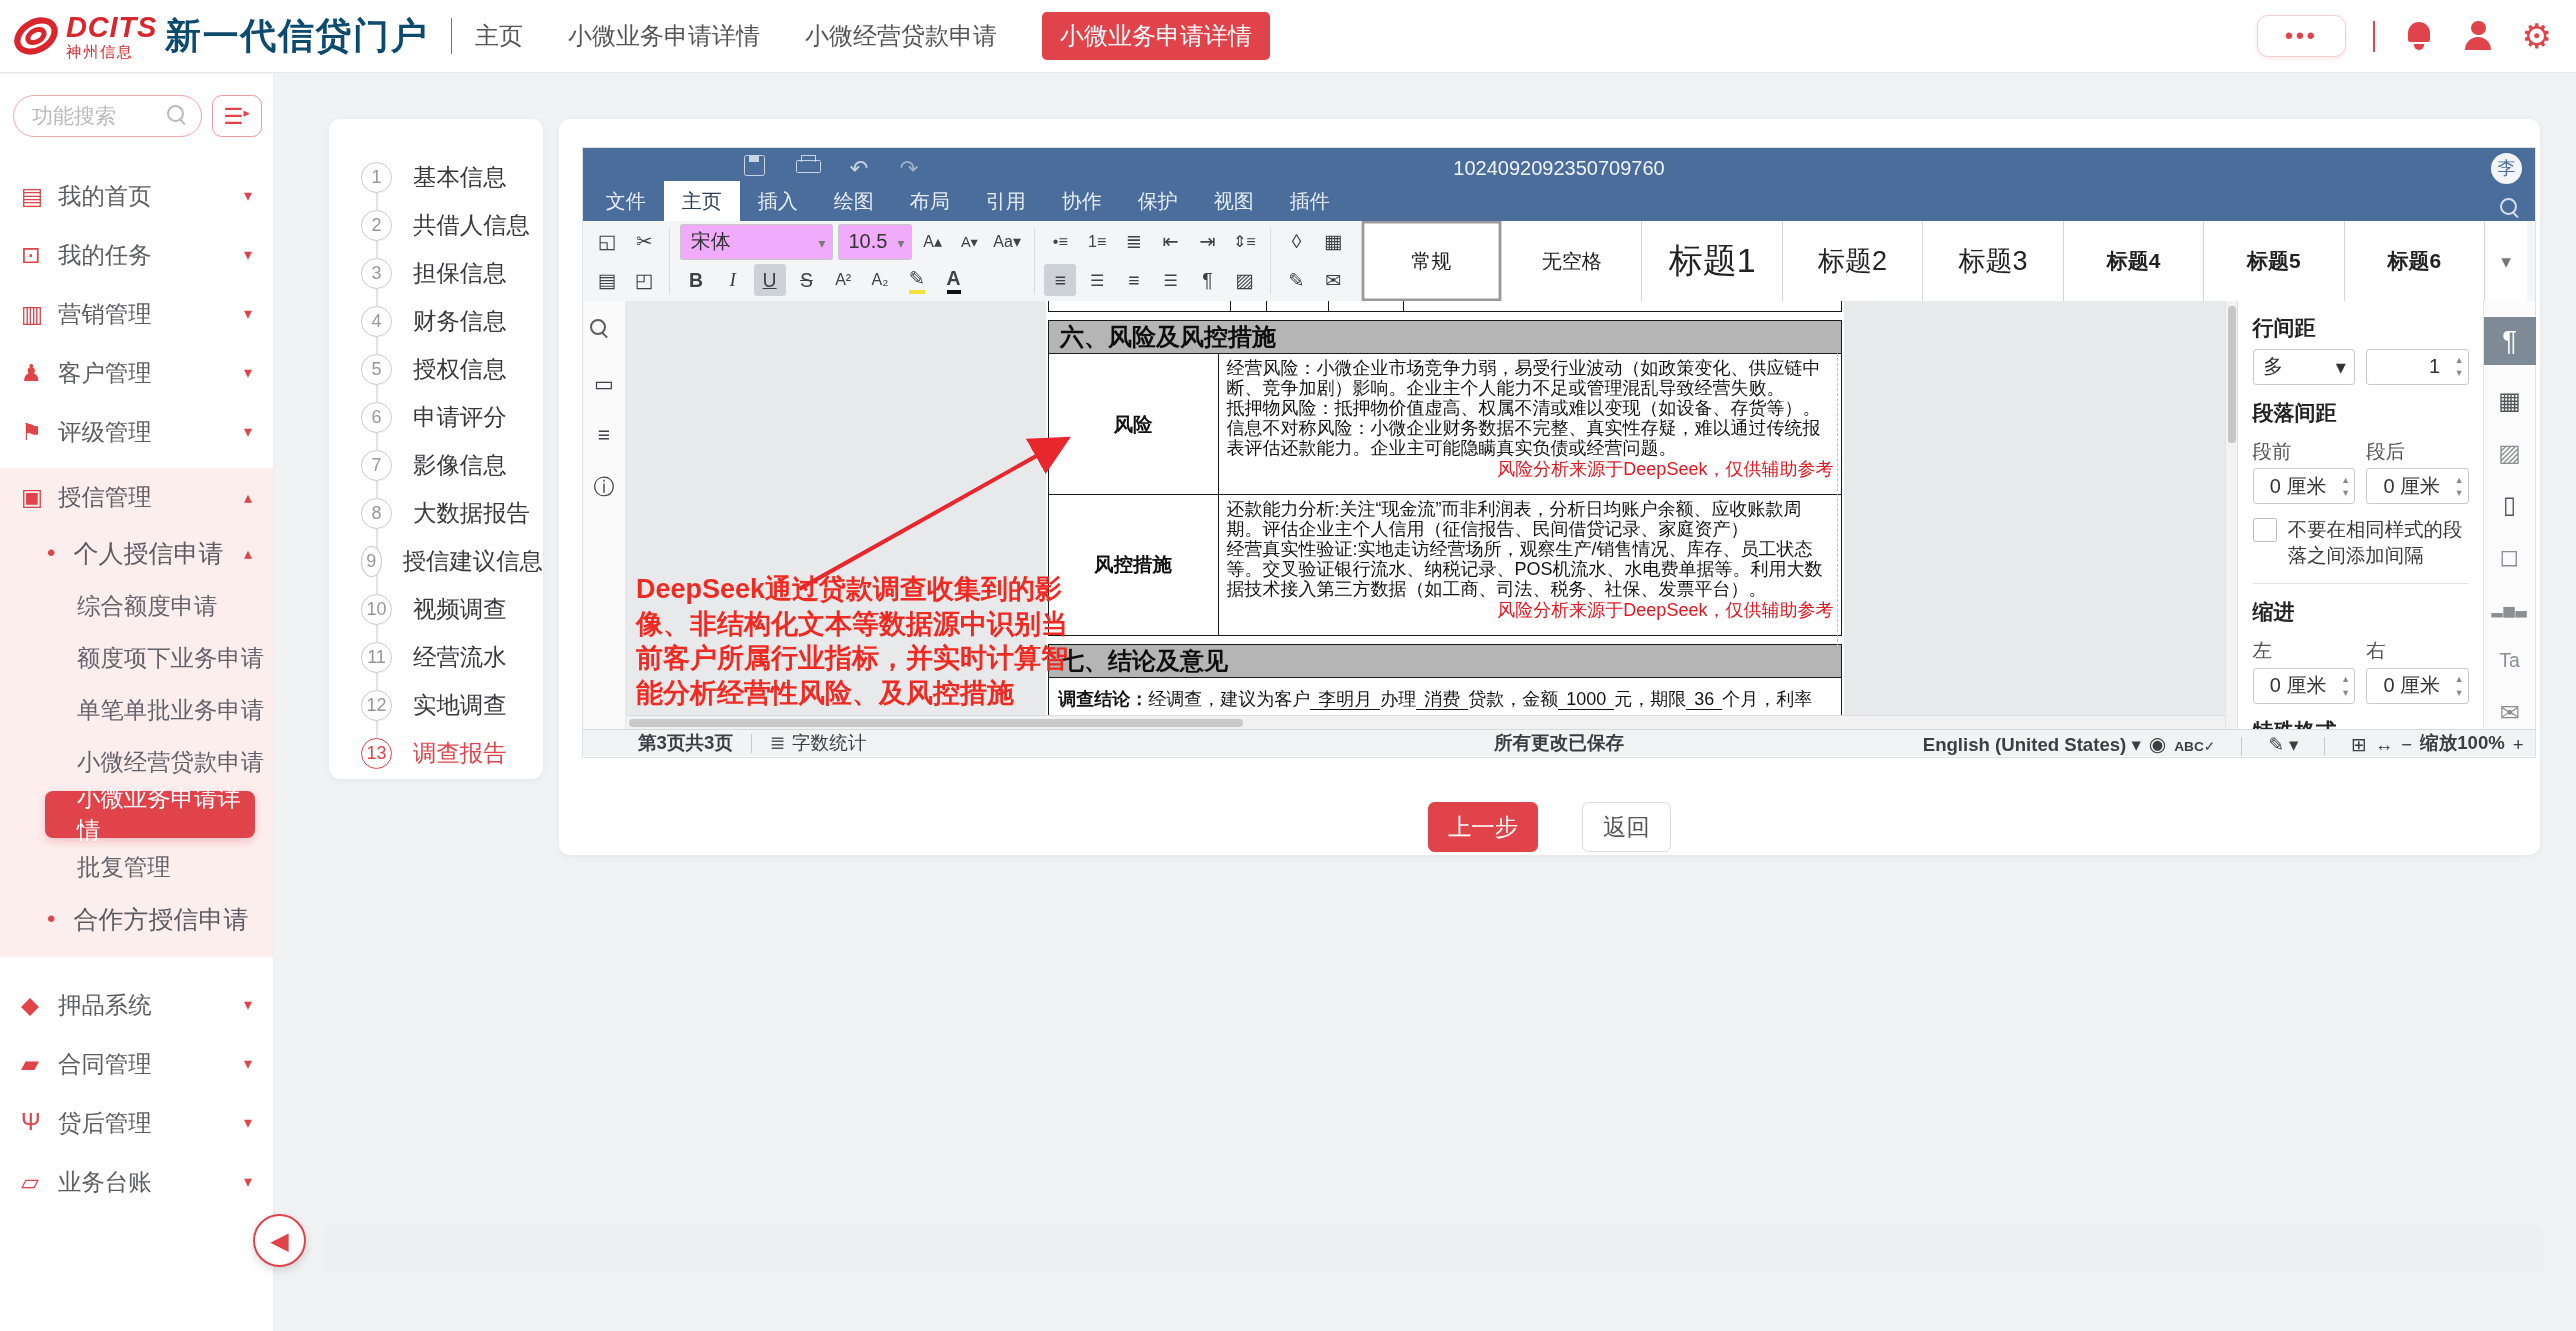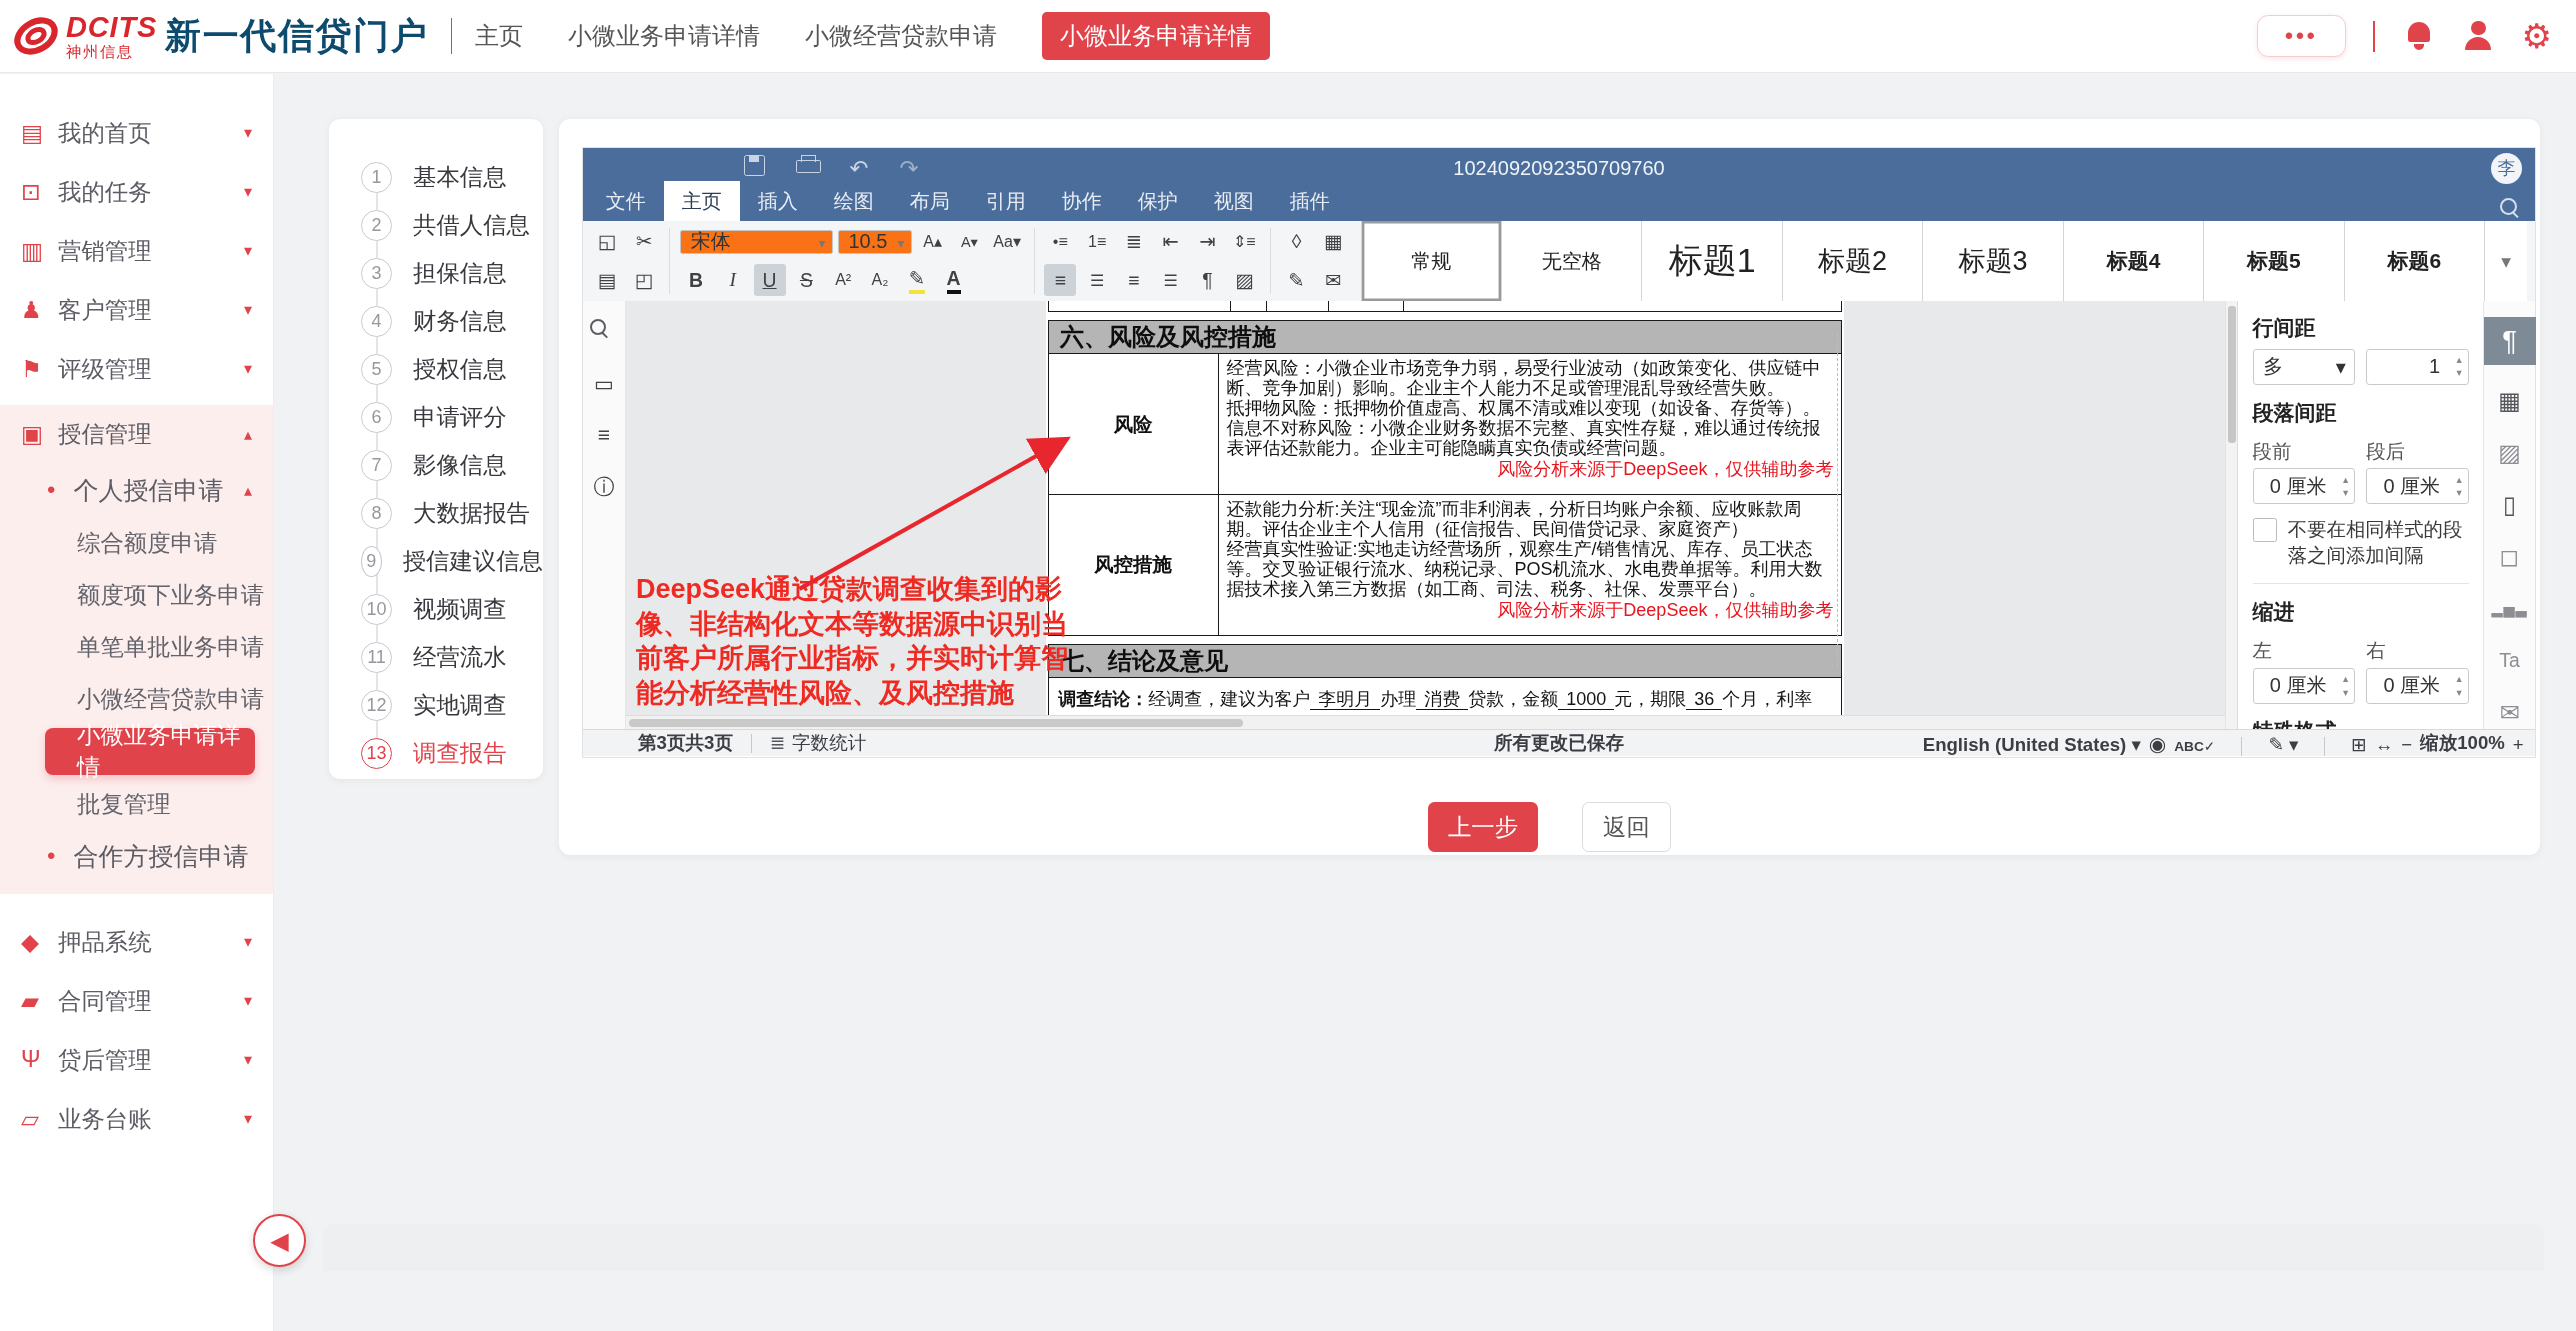--- a/index.html
+++ b/index.html
@@ -96,21 +96,21 @@
 .mag-w{margin-left:auto;margin-right:21px;align-self:center}
 .mag-w .mag::before{border-color:#d7dfec}
 .mag-w .mag::after{background:#d7dfec}
 
 .e-ribbon{position:absolute;left:0;top:73px;width:100%;height:81px;background:#f4f5f6;border-bottom:0.8px solid #d9d9d9;display:flex;align-items:center;padding:0 8px}
 .rgroup{display:flex;flex-direction:column;gap:4.8px}
 .rrow{display:flex;align-items:center;gap:4.8px;height:34px}
 .rbtn{min-width:32px;height:32px;display:inline-flex;align-items:center;justify-content:center;font-size:19.4px;color:#3f4145;cursor:pointer;border-radius:3.2px;padding:0 3.2px}
 .rbtn.on{background:#ccd2d8}
 .rdiv{width:0.8px;background:#dcdcdc;height:66px;margin:0 9.7px}
-.rsel{height:24px;background:#f97316;border:0.8px solid #c6c6c6;border-radius:2.4px;display:inline-flex;align-items:center;justify-content:space-between;padding:0 6.5px 0 9.7px;font-size:20px;color:#333;cursor:pointer}
+.rsel{height:36px;background:#f0abfc;border:0.8px solid #c6c6c6;border-radius:2.4px;display:inline-flex;align-items:center;justify-content:space-between;padding:0 6.5px 0 9.7px;font-size:20px;color:#333;cursor:pointer}
 .w190{width:153px}.w92{width:74px}
 .dd::before{content:"▾";font-size:13.7px;color:#777;margin-left:4.8px}
 [data-icon="copy-icon"]::before{content:"◱"}
 [data-icon="cut-icon"]::before{content:"✂"}
 [data-icon="paste-icon"]::before{content:"▤"}
 [data-icon="select-icon"]::before{content:"◰"}
 [data-icon="grow-font-icon"]::before{content:"A▴";font-size:16px}
 [data-icon="shrink-font-icon"]::before{content:"A▾";font-size:14.5px}
 [data-icon="case-icon"]::before{content:"Aa▾";font-size:16px}
 [data-icon="bold-icon"]::before{content:"B";font-weight:bold}
@@ -257,20 +257,29 @@
   <div class="tb-right">
     <div class="more-pill">•••</div>
     <div class="tb-red-div"></div>
     <span data-icon="bell-icon"></span>
     <span data-icon="user-icon"></span>
     <span data-icon="gear-icon"></span>
   </div>
 </div>
 
 <div class="sidebar">
+  <div class="search-row">
+    <div class="search-box">
+      <input placeholder="功能搜索" style="">
+      <span class="mag"></span>
+    </div>
+    <div class="side-toggle">
+      <span data-icon="menu-toggle-icon"></span>
+    </div>
+  </div>
   <div class="side-list">
 
       <div class="side-item">
         <span class="sicon" data-icon="idcard-icon"></span>
         <span class="slabel">我的首页</span>
         <span class="chev chev-dn"></span>
       </div>
 
       <div class="side-item">
         <span class="sicon" data-icon="monitor-icon"></span>

